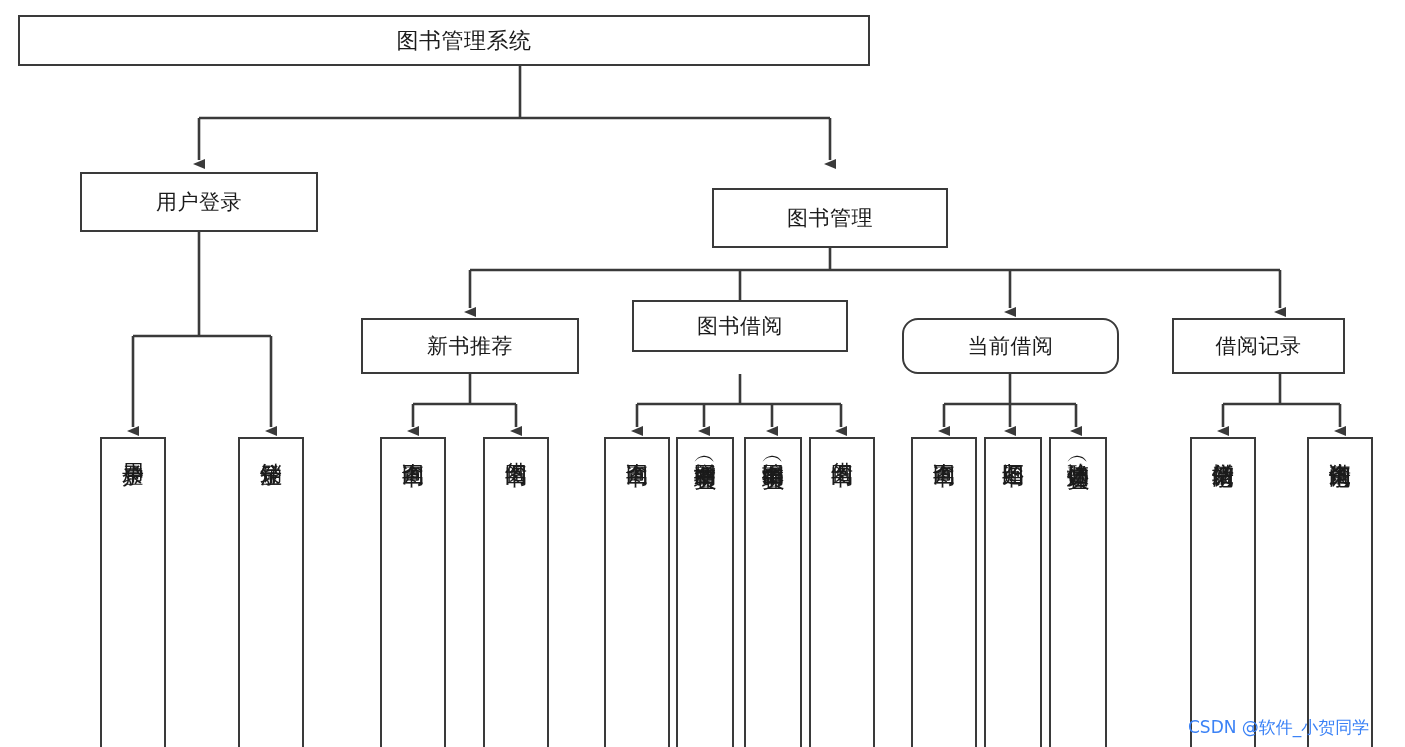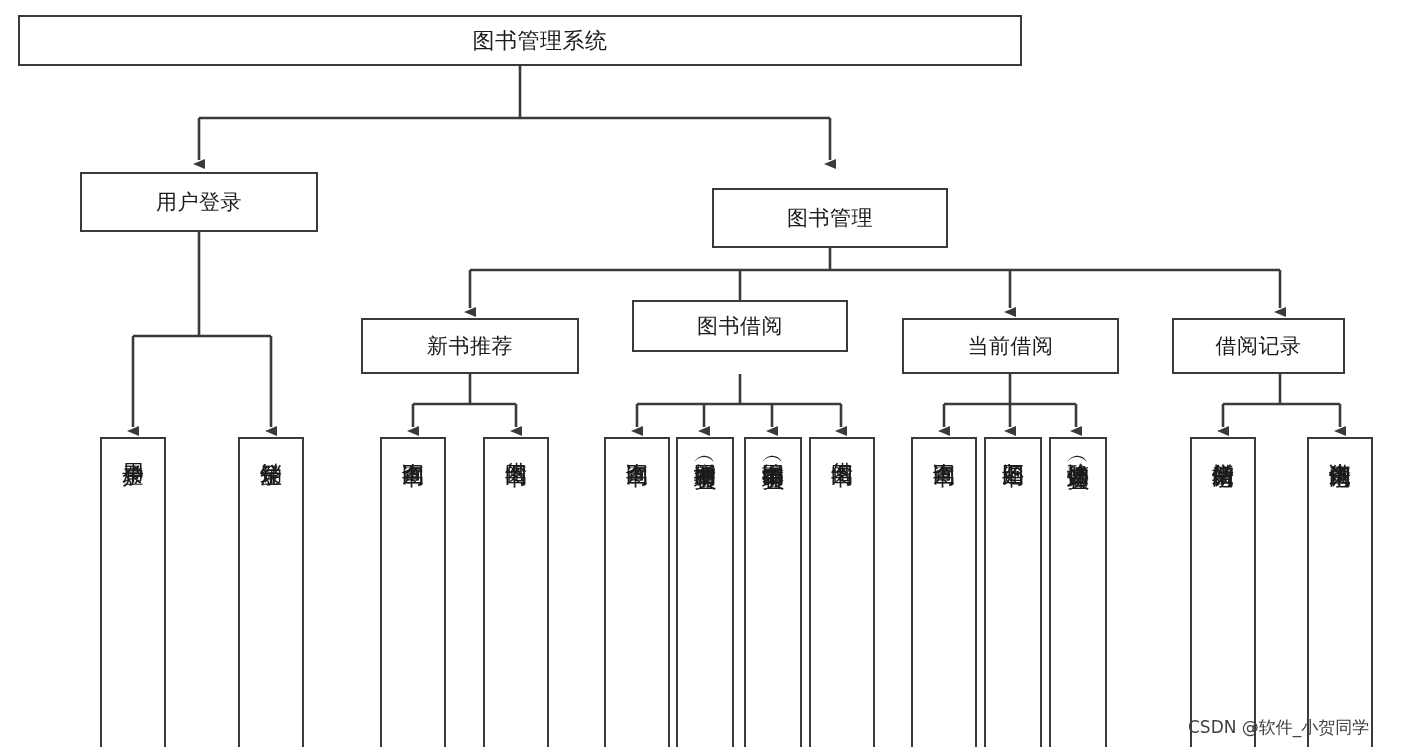--- a/index.html
+++ b/index.html
@@ -66,21 +66,21 @@
     max-height: 300px;
   }
   .node.vert.tall .label {
     max-height: 296px;
   }
   .watermark {
     position: absolute;
     left: 1188px;
     top: 716px;
     font-size: 17px;
-    color: #404040;
+    color: #3b82f6;
     white-space: nowrap;
     z-index: 5;
     font-family: "DejaVu Sans", "Liberation Sans", sans-serif;
   }
 </style>
 </head>
 <body>
 
 <div id="diagram">
 
@@ -127,38 +127,38 @@
       <path d="M1010,404 L1010,427" marker-end="url(#arrow)"></path>
       <path d="M1076,404 L1076,427" marker-end="url(#arrow)"></path>
 
       <path d="M1280,374 L1280,404"></path>
       <path d="M1223,404 L1340,404"></path>
       <path d="M1223,404 L1223,427" marker-end="url(#arrow)"></path>
       <path d="M1340,404 L1340,427" marker-end="url(#arrow)"></path>
     </g>
   </svg>
 
-  <div class="node horiz root" style="left:18px; top:15px; width:1004px; height:51px;padding-left:40px;">
+  <div class="node horiz root" style="left:18px; top:15px; width:852px; height:51px;padding-left:40px;">
     <span class="label">图书管理系统</span>
   </div>
 
   <div class="node horiz" style="left:80px; top:172px; width:238px; height:60px;">
     <span class="label">用户登录</span>
   </div>
   <div class="node horiz" style="left:712px; top:188px; width:236px; height:60px;">
     <span class="label">图书管理</span>
   </div>
 
   <div class="node horiz" style="left:361px; top:318px; width:218px; height:56px;">
     <span class="label">新书推荐</span>
   </div>
   <div class="node horiz" style="left:632px; top:300px; width:216px; height:52px;font-family:Liberation Serif, serif;">
     <span class="label">图书借阅</span>
   </div>
-  <div class="node horiz" style="left:902px; top:318px; width:217px; height:56px;">
+  <div class="node horiz" style="left:902px; top:318px; width:217px; height:56px;border-radius:16px;">
     <span class="label">当前借阅</span>
   </div>
   <div class="node horiz" style="left:1172px; top:318px; width:173px; height:56px;">
     <span class="label">借阅记录</span>
   </div>
 
   <div class="node vert" style="left:100px; top:437px; width:66px; height:315px;">
     <span class="label">用户登录</span>
   </div>
   <div class="node vert" style="left:238px; top:437px; width:66px; height:315px;">

